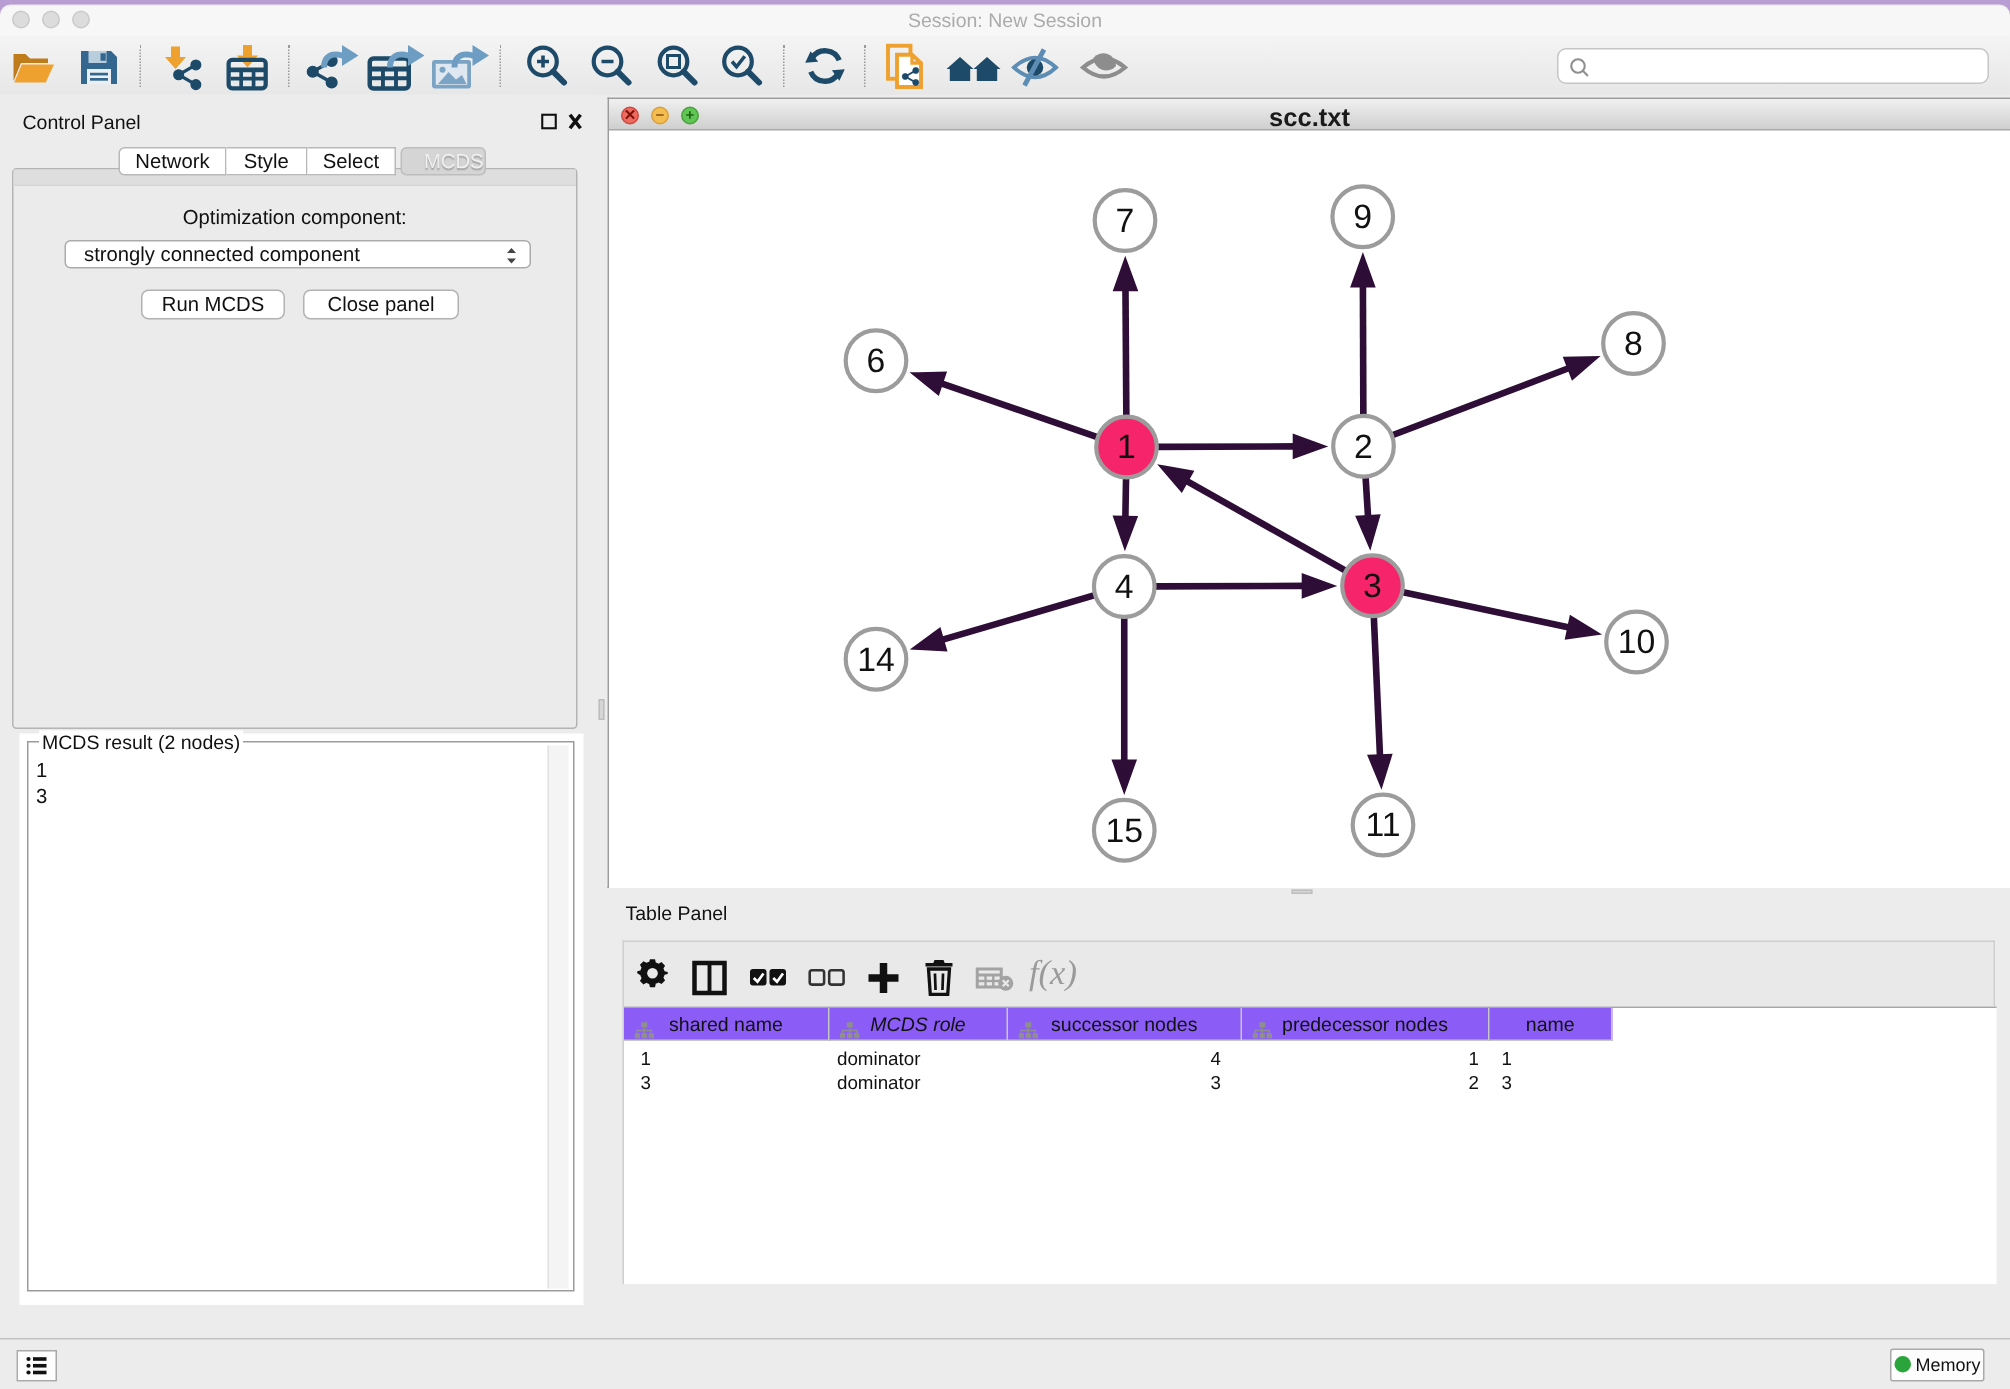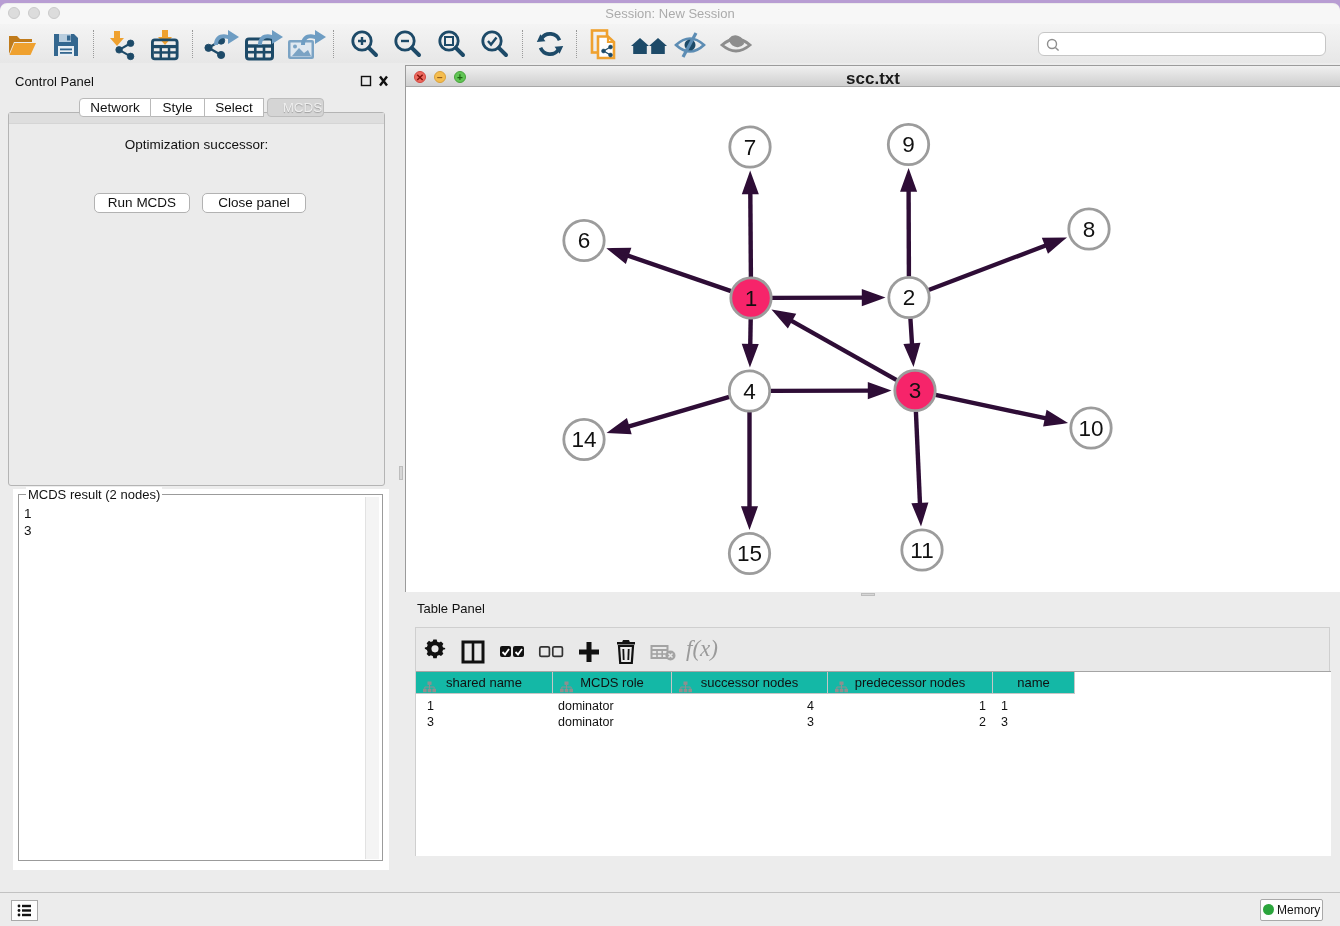--- a/index.html
+++ b/index.html
@@ -44,21 +44,21 @@
 #nettitle .t { position:absolute; left:0; right:0; top:3px; text-align:center; font-size:17px; font-weight:bold; color:#1a1a1a; }
 .wl { position:absolute; top:4.5px; width:12px; height:12px; border-radius:50%; font-size:10px; font-weight:bold; text-align:center; line-height:12px; }
 #netcanvas { position:absolute; left:0; top:22px; width:934px; height:504px; background:#fff; }
 
 
 #tpanel { position:absolute; left:403px; top:596px; width:937px; height:295px; background:#ececec; }
 #tpanel .hdr { position:absolute; left:14px; top:5px; font-size:13px; color:#111; }
 #tinner { position:absolute; left:12px; top:31px; width:915px; height:229px; background:#e9e9e9; border:1px solid #cfcfcf; border-bottom:none; }
 #ttoolbar { position:absolute; left:0; top:0; right:0; height:40px; }
 #ttable { position:absolute; left:0px; top:43px; width:915px; height:185px; background:#fff; border-top:1px solid #a5a5a5; }
-.th { position:absolute; top:0; height:22px; background:#14b8a6; border-right:1px solid #c6c6c6; border-bottom:1px solid #c6c6c6; font-size:13px; color:#111; text-align:center; line-height:22px; }
+.th { position:absolute; top:0; height:22px; background:#8b5cf6; border-right:1px solid #c6c6c6; border-bottom:1px solid #c6c6c6; font-size:13px; color:#111; text-align:center; line-height:22px; }
 .td { position:absolute; font-size:12.5px; color:#111; height:16px; line-height:16px; }
 
 
 #btabs { position:absolute; left:0; right:0; top:271px; height:21px; }
 #statusbar { position:absolute; left:0; top:892px; width:1340px; height:34px; background:#ececec; border-top:1px solid #c2c2c2; }
 #listbtn { position:absolute; left:11px; top:7px; width:27px; height:21px; background:#fdfdfd; border:1px solid #a9a9a9; }
 #membtn { position:absolute; right:17px; top:6px; width:63px; height:22px; background:#fdfdfd; border:1px solid #a9a9a9; border-radius:2px; font-size:12px; color:#111; line-height:20px; text-align:center; }
 </style>
 </head>
 <body>
@@ -214,21 +214,27 @@
   </svg>
   <div class="paneltabs" style="left:79px; top:35px;">
     <div class="ptab first" style="width:72px;">Network</div>
     <div class="ptab" style="width:54px;">Style</div>
     <div class="ptab" style="width:59px;">Select</div>
     <div class="ptab sel" style="width:57px;margin-left:3px;padding-left:14px;">MCDS</div>
   </div>
   <div id="tabpane">
       <div class="innertop"></div>
     </div>
-  <div id="optlabel">Optimization successor:</div>
+  <div id="optlabel">Optimization component:</div>
+  <div id="dropdown">strongly connected component
+    <svg class="abs" style="right:7px;top:3px;" width="10" height="13" viewBox="0 0 10 13">
+      <path d="M2 4.6 L5 1.4 L8 4.6 Z" fill="#444"></path>
+        <path d="M2 8.4 L5 11.6 L8 8.4 Z" fill="#444"></path>
+    </svg>
+  </div>
   <div class="btn" style="left:94px; width:96px;">Run MCDS</div>
   <div class="btn" style="left:202px; width:104px;">Close panel</div>
   <div id="resultwrap">
     <div id="fieldset">
       <div id="fieldlegend">MCDS result (2 nodes)</div>
       <div id="resulttext">1<br>3</div>
       <div id="resultscroll"></div>
     </div>
   </div>
 </div>
@@ -354,21 +360,21 @@
 <g fill="#8f8f8f">
                 <rect x="4.5" y="0.5" width="4" height="3.4"></rect>
 <rect x="0" y="7.8" width="3.6" height="3.4"></rect>
                 <rect x="4.7" y="7.8" width="3.6" height="3.4"></rect>
                 <rect x="9.4" y="7.8" width="3.6" height="3.4"></rect>
               </g>
 <g stroke="#8f8f8f" fill="none">
                 <path d="M6.5 4 L6.5 6 M1.8 7.8 L1.8 6 L11.2 6 L11.2 7.8 M6.5 6 L6.5 7.8"></path>
               </g>
 </svg></span>shared name</div>
-<div class="th" style="left:137px;width:119px;"><span style="position:absolute;left:7px;top:5px;"><svg width="13" height="12" viewBox="0 0 13 12" style="vertical-align:-1px;">
+<div class="th" style="left:137px;width:119px;font-style:italic;"><span style="position:absolute;left:7px;top:5px;"><svg width="13" height="12" viewBox="0 0 13 12" style="vertical-align:-1px;">
 <g fill="#8f8f8f">
                 <rect x="4.5" y="0.5" width="4" height="3.4"></rect>
 <rect x="0" y="7.8" width="3.6" height="3.4"></rect>
                 <rect x="4.7" y="7.8" width="3.6" height="3.4"></rect>
                 <rect x="9.4" y="7.8" width="3.6" height="3.4"></rect>
               </g>
 <g stroke="#8f8f8f" fill="none">
                 <path d="M6.5 4 L6.5 6 M1.8 7.8 L1.8 6 L11.2 6 L11.2 7.8 M6.5 6 L6.5 7.8"></path>
               </g>
 </svg></span>MCDS role</div>

